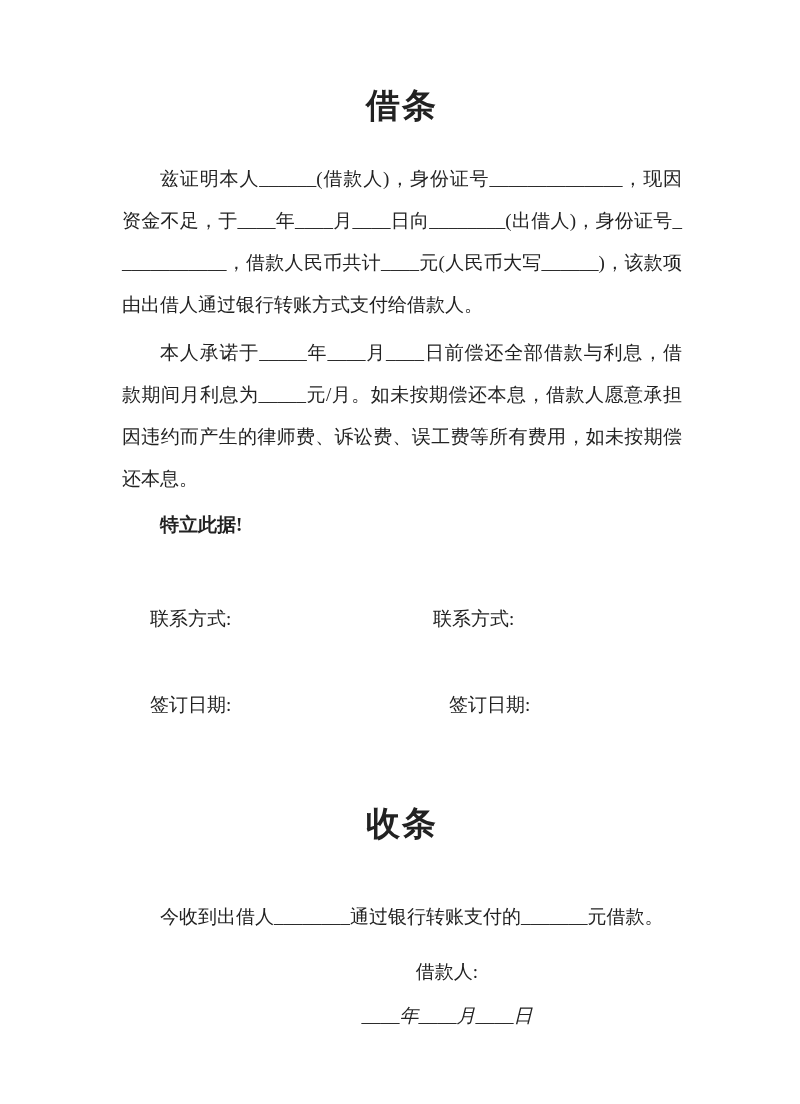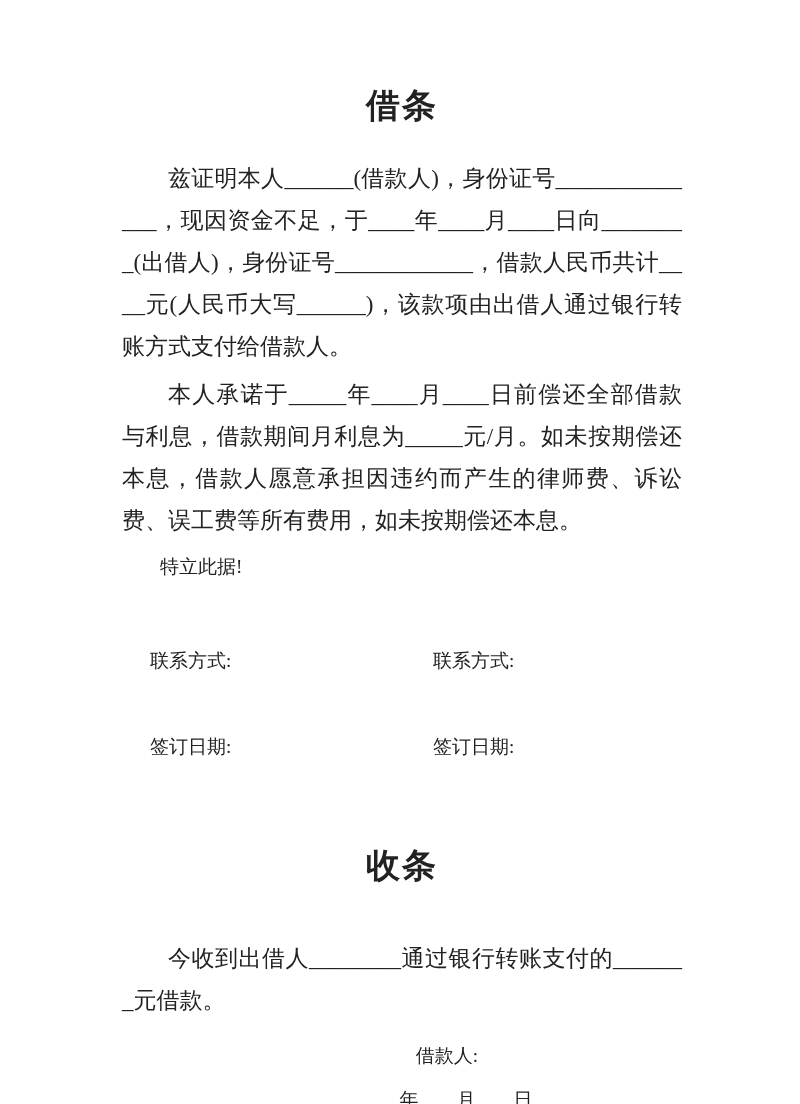--- a/index.html
+++ b/index.html
@@ -19,57 +19,58 @@
     padding: 82px 118px 0 122px;
   }
   .doc-title {
     text-align: center;
     font-size: 34px;
     font-weight: bold;
     line-height: 48px;
     letter-spacing: 2px;
   }
   .para {
-    font-size: 23px;
+    font-size: 19px;
     line-height: 42px;
     text-align: justify;
     text-indent: 2em;
     word-break: break-all;
   }
   .para-first { margin-top: 28px; }
   .para-second { margin-top: 6px; }
   .closing-line {
     font-size: 19px;
     line-height: 42px;
     text-indent: 2em;
     margin-top: 4px;
+    font-weight: bold;
   }
   .sig-block { margin-top: 44px; }
   .sig-row {
     display: grid;
     grid-template-columns: 305px 1fr;
     font-size: 19px;
     line-height: 30px;
   }
   .sig-row .cell { padding-left: 28px; }
   .sig-row .cell.right { padding-left: 6px; }
   .sig-row-contact { margin-top: 14px; }
-  .sig-row-date { margin-top: 56px; }
+  .sig-row-date { margin-top: 56px; gap: 16px; }
   .receipt-title { margin-top: 80px; }
   .receipt-body {
     margin-top: 48px;
   }
   .receipt-center {
     text-align: center;
     padding-left: 90px;
     font-size: 19px;
     line-height: 36px;
   }
   .receipt-signer { margin-top: 16px; }
-  .receipt-date { margin-top: 8px; }
+  .receipt-date { margin-top: 8px; font-style: italic; }
 </style>
 </head>
 <body>
 
 <div class="page">
 
   <h1 class="doc-title">借条</h1>
 
   <p class="para para-first">兹证明本人______(借款人)，身份证号______________，现因资金不足，于____年____月____日向________(出借人)，身份证号____________，借款人民币共计____元(人民币大写______)，该款项由出借人通过银行转账方式支付给借款人。</p>
 

